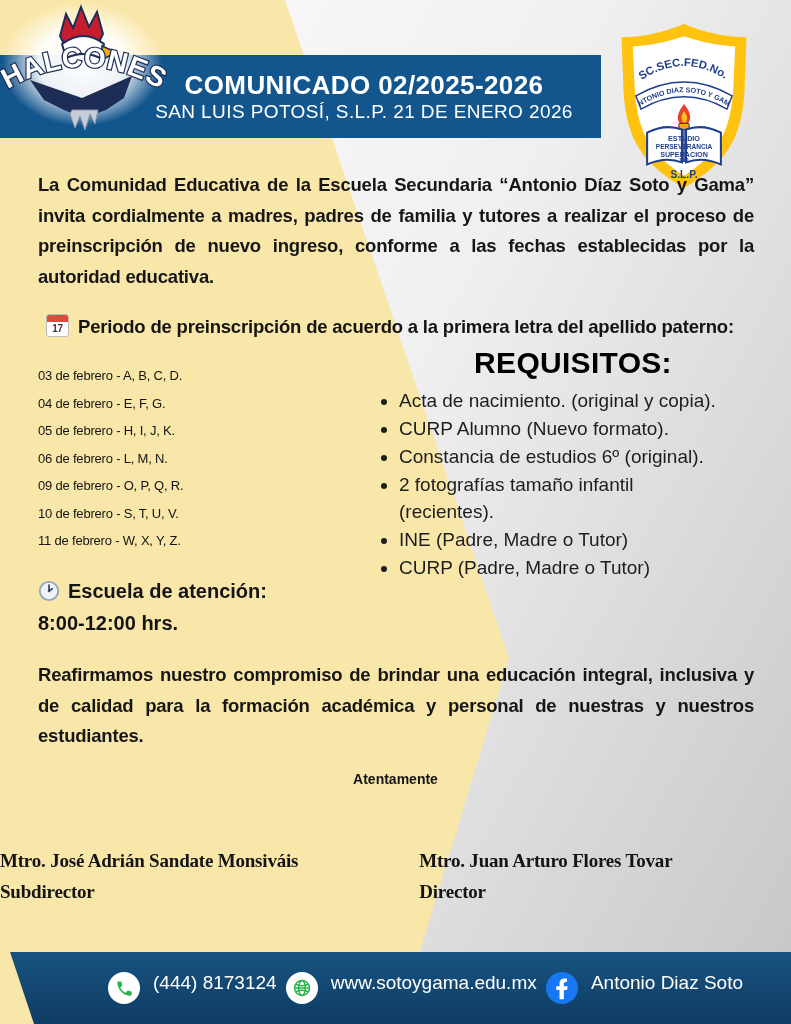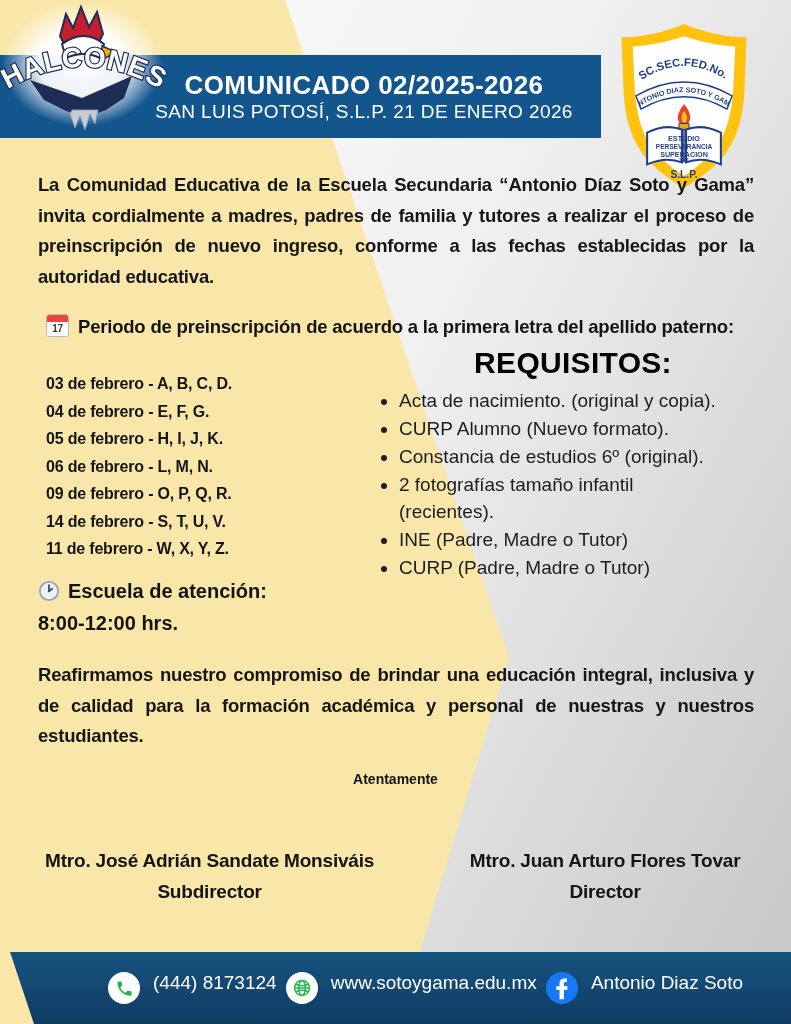--- a/index.html
+++ b/index.html
@@ -27,38 +27,38 @@
     text-align:justify; line-height:1.65; color:#161616;
   }
   .intro { top:170px; }
   .closing { top:660px; }
   .periodo { position:absolute; left:38px; top:304px; width:716px; margin:8px;
     font-size:18.5px; font-weight:bold; letter-spacing:-0.2px; text-align:justify; line-height:1.65; }
   .cal-icon { display:inline-block; width:21px; height:21px; border:1px solid #bbb; border-radius:3px;
     background:#fff; vertical-align:-4px; margin-right:9px; overflow:hidden; text-align:center; }
   .cal-top { display:block; height:7px; background:#e8453c; }
   .cal-day { display:block; font-size:10px; font-weight:bold; color:#3c3c3c; line-height:13px; }
-  .dates { position:absolute; left:38px; top:362px; margin:8px; padding:0; list-style:none;
-    font-size:16px; font-weight:bold; line-height:27.5px; letter-spacing:-0.2px; }
+  .dates { position:absolute; left:38px; top:362px; margin:0; padding:0; list-style:none;
+    font-size:13px; font-weight:normal; line-height:27.5px; letter-spacing:-0.2px; }
   .requisitos { position:absolute; left:372px; top:346px; width:402px; }
   .requisitos h2 { margin:0 0 7px; text-align:center; font-size:30px; font-weight:800;
     letter-spacing:.3px; color:#000; font-family:"Liberation Sans", sans-serif; }
   .requisitos ul { margin:0; padding-left:27px; font-size:19px; color:#1d1d1d; line-height:27px; }
   .requisitos li { margin-bottom:1px; }
   .requisitos li:nth-child(4) { max-width:295px; }
   .horario { position:absolute; left:38px; top:578px; font-size:20px; font-weight:bold; }
   .horario p { margin:0; line-height:27px; }
   .horario .hours { margin-top:5px; }
   .clock-icon { display:inline-block; width:22px; height:22px; vertical-align:-4px; margin-right:8px; }
   
   .atentamente { position:absolute; left:0; top:764px; width:791px; text-align:center;
     font-size:14px; font-weight:bold; line-height:31px; }
   .atentamente p { margin:0; }
   .signatures { position:absolute; left:0; top:848px; width:791px; display:flex; }
-  .sig { text-align:center; font-size:19px; font-weight:bold; letter-spacing:-0.2px; }
+  .sig { text-align:left; font-size:19px; font-weight:bold; letter-spacing:-0.2px;font-family:Liberation Serif, serif; }
   .sig p { margin:0; line-height:26px; }
   .sig .role { margin-top:5px; }
   .sig-left { width:53%; }
   .sig-right { width:47%; }
   
   .footer { position:absolute; left:0; bottom:0; width:791px; height:72px;
     background:linear-gradient(180deg,#175380,#0f3c63);
     clip-path:polygon(10px 0, 791px 0, 791px 72px, 34px 72px);
     display:flex; align-items:center; justify-content:space-between;
     padding:0 48px 0 108px; box-sizing:border-box; color:#fff; font-size:19px; }
@@ -139,21 +139,21 @@
   <p class="intro">La Comunidad Educativa de la Escuela Secundaria “Antonio Díaz Soto y Gama” invita cordialmente a madres, padres de familia y tutores a realizar el proceso de preinscripción de nuevo ingreso, conforme a las fechas establecidas por la autoridad educativa.</p>
 
   <p class="periodo"><span class="cal-icon"><span class="cal-top"></span><span class="cal-day">17</span></span><span>Periodo de preinscripción de acuerdo a la primera letra del apellido paterno:</span></p>
 
   <ul class="dates">
     <li>03 de febrero - A, B, C, D.</li>
     <li>04 de febrero - E, F, G.</li>
     <li>05 de febrero - H, I, J, K.</li>
     <li>06 de febrero - L, M, N.</li>
     <li>09 de febrero - O, P, Q, R.</li>
-    <li>14 de febrero - S, T, U, V.</li>
+    <li>10 de febrero - S, T, U, V.</li>
     <li>11 de febrero - W, X, Y, Z.</li>
   </ul>
 
   <div class="requisitos">
     <h2>REQUISITOS:</h2>
     <ul>
       <li>Acta de nacimiento. (original y copia).</li>
       <li>CURP Alumno (Nuevo formato).</li>
       <li>Constancia de estudios 6º (original).</li>
       <li>2 fotografías tamaño infantil (recientes).</li>

